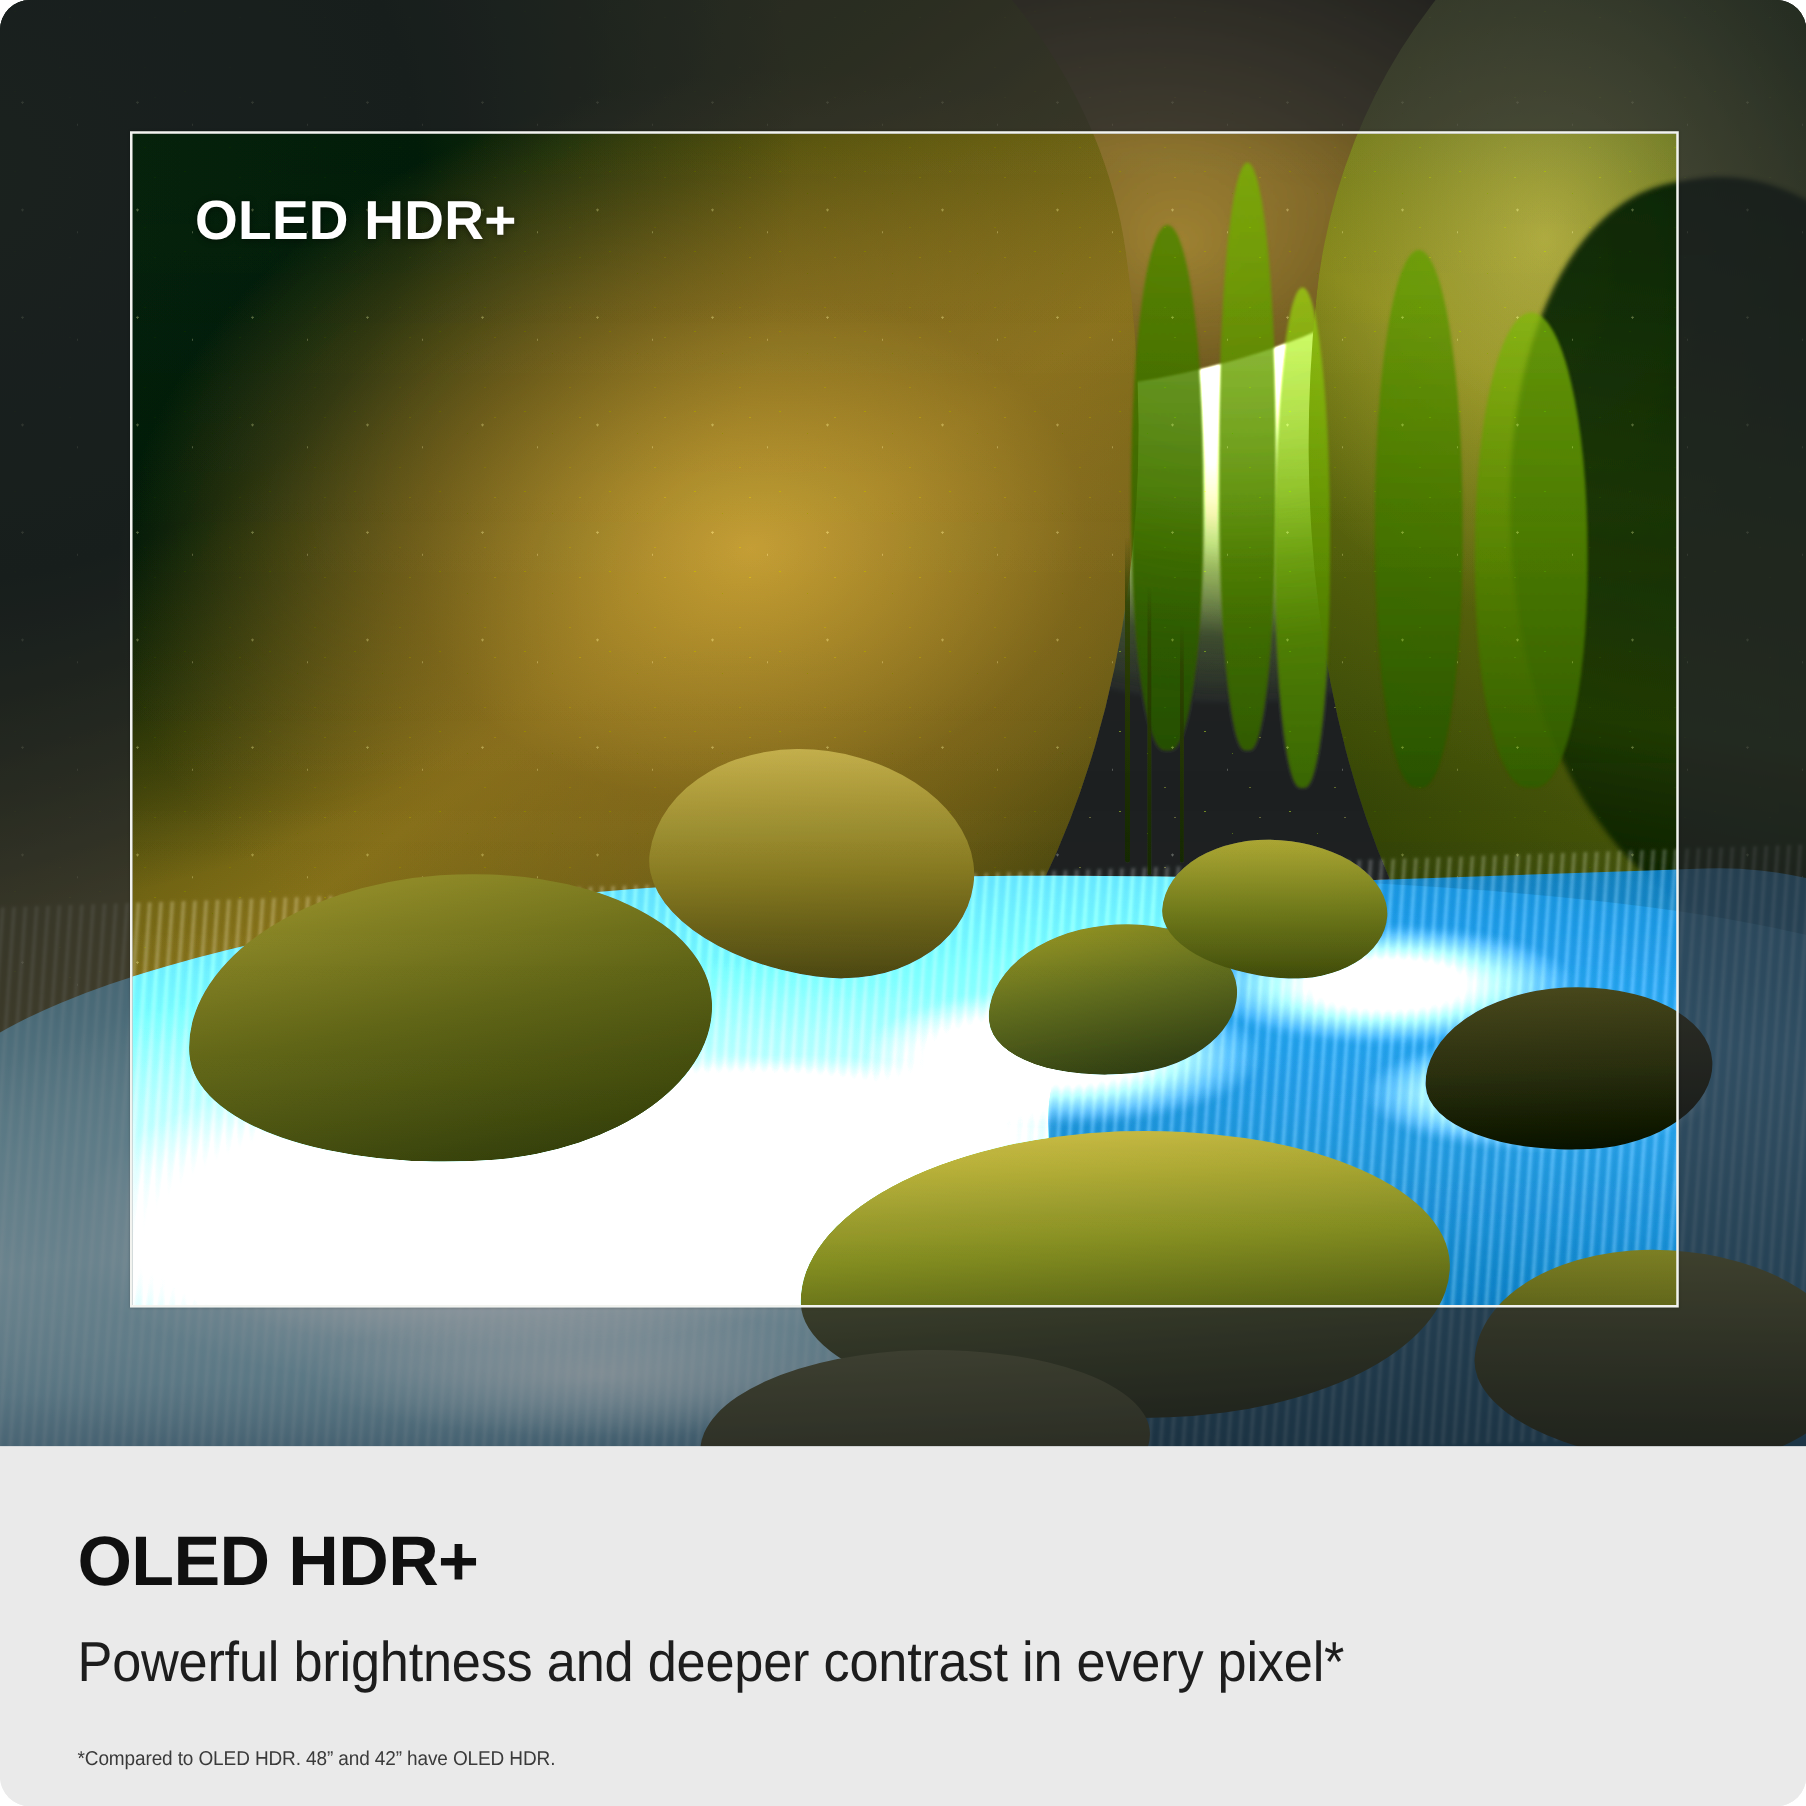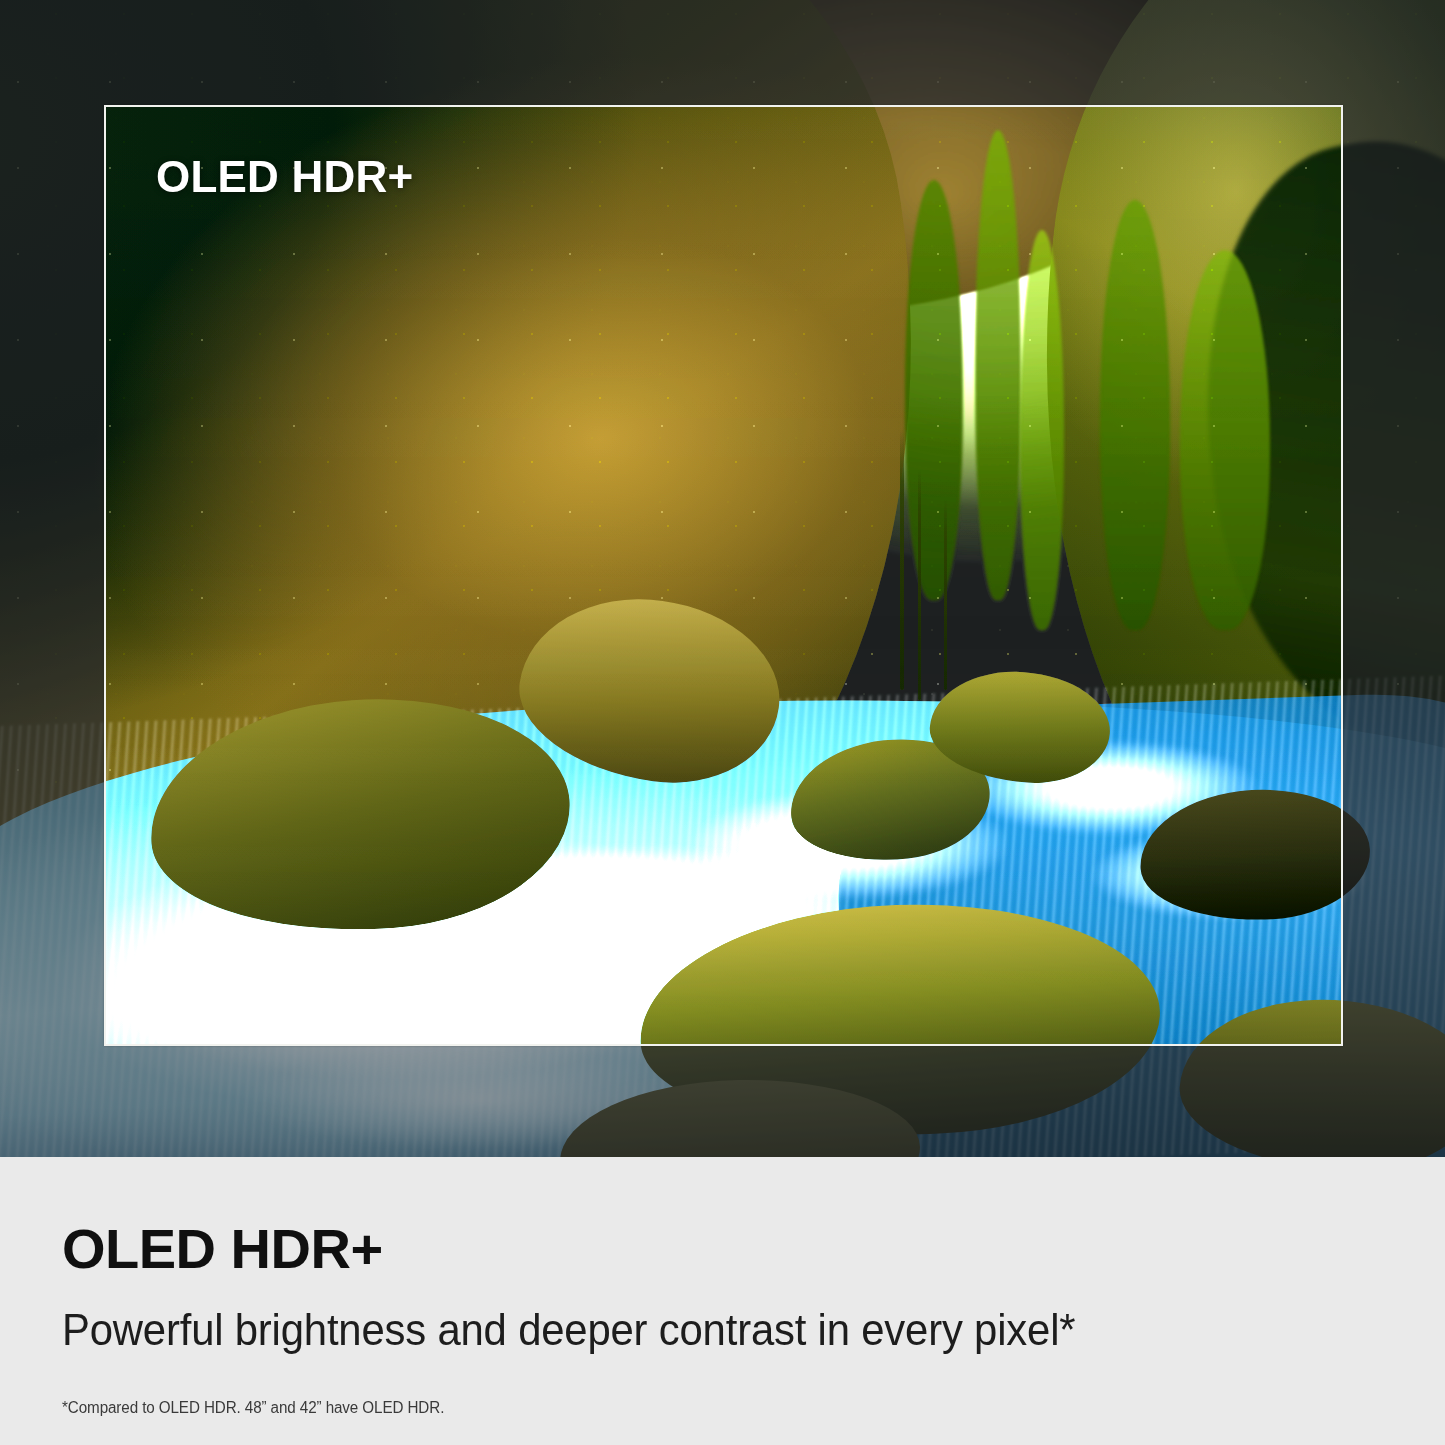--- a/index.html
+++ b/index.html
@@ -1,18 +1,18 @@
 <!DOCTYPE html>
 <html><head>
 <meta charset="utf-8">
 <style>
   html,body{margin:0;padding:0;background:#fff;}
   body{width:1445px;height:1445px;font-family:"Liberation Sans",sans-serif;overflow:hidden;}
 
-  #page{position:relative;width:1445px;height:1445px;overflow:hidden;background:#eaeaea;}
+  #page{position:relative;width:1445px;height:1445px;overflow:hidden;background:#eaeaea;border-radius:24px;}
 
   
   .photo-section{position:absolute;left:0;top:0;width:1445px;height:1157px;overflow:hidden;background:#0a0f0c;}
 
   
   .photo{position:absolute;left:0;top:0;width:1445px;height:1157px;overflow:hidden;}
 
   
   .layer{position:absolute;}
 

